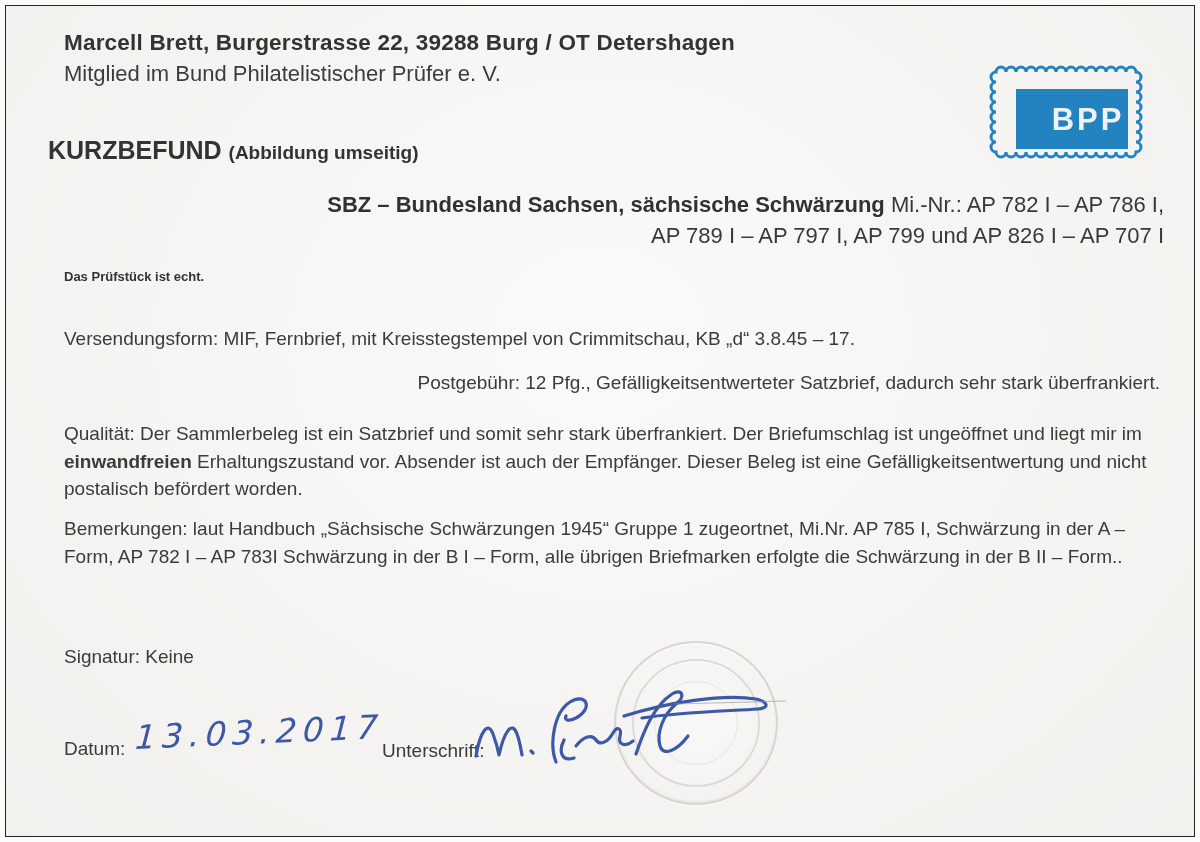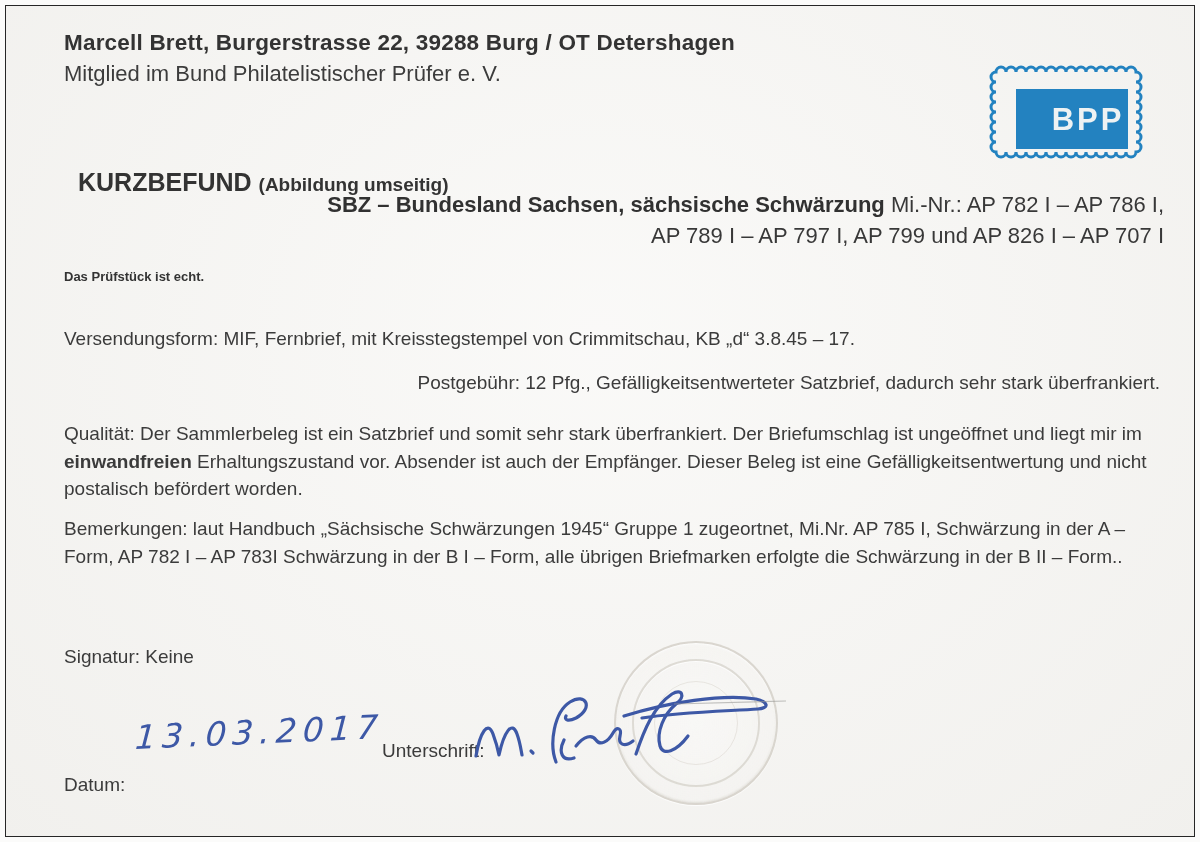--- a/index.html
+++ b/index.html
@@ -16,37 +16,37 @@
     background-image:radial-gradient(ellipse at 50% 40%, rgba(255,255,255,.5), rgba(0,0,0,0.015));
     border:1px solid #262626;
   }
   .abs{position:absolute;}
   
   .lh-name{left:58px;top:24px;font-size:22.5px;font-weight:bold;letter-spacing:.2px;color:#333;}
   .lh-member{left:58px;top:55px;font-size:22px;color:#3c3c3c;}
   
   .bpp{left:980px;top:56px;width:160px;height:100px;}
   
-  .kb{left:72px;top:130px;font-size:25px;font-weight:bold;color:#333;margin-top:32px;}
+  .kb{left:42px;top:130px;font-size:25px;font-weight:bold;color:#333;}
   .kb .note{font-size:19px;font-weight:bold;}
   
   .subject{left:58px;top:183px;width:1100px;font-size:22px;line-height:31px;color:#383838;text-align:right;}
   .subject b{color:#313131;}
   
   .verdict{left:58px;top:263px;font-size:13px;font-weight:bold;color:#333;}
   
   .para{left:58px;width:1096px;font-size:19px;line-height:27.5px;color:#3b3b3b;}
   .p-versand{top:319px;}
   .p-porto{top:363px;text-align:right;}
   .p-qual{top:414px;}
   .p-bem{top:509px;}
   .p-sig{top:637px;}
   
   .label{font-size:19px;color:#3b3b3b;}
-  .datum-label{left:58px;top:732px;margin-top:36px;}
+  .datum-label{left:58px;top:732px;}
   .unterschrift-label{left:376px;top:734px;}
   .hand-date{
     left:128px;top:712px;
     font-family:"DejaVu Sans",sans-serif;
     font-style:italic;font-size:33px;color:#3d58a6;
     letter-spacing:6px;
     transform:rotate(-2.5deg) skewX(-6deg);
     transform-origin:left bottom;
   }
   .sig-wrap{left:458px;top:672px;width:330px;height:110px;}

